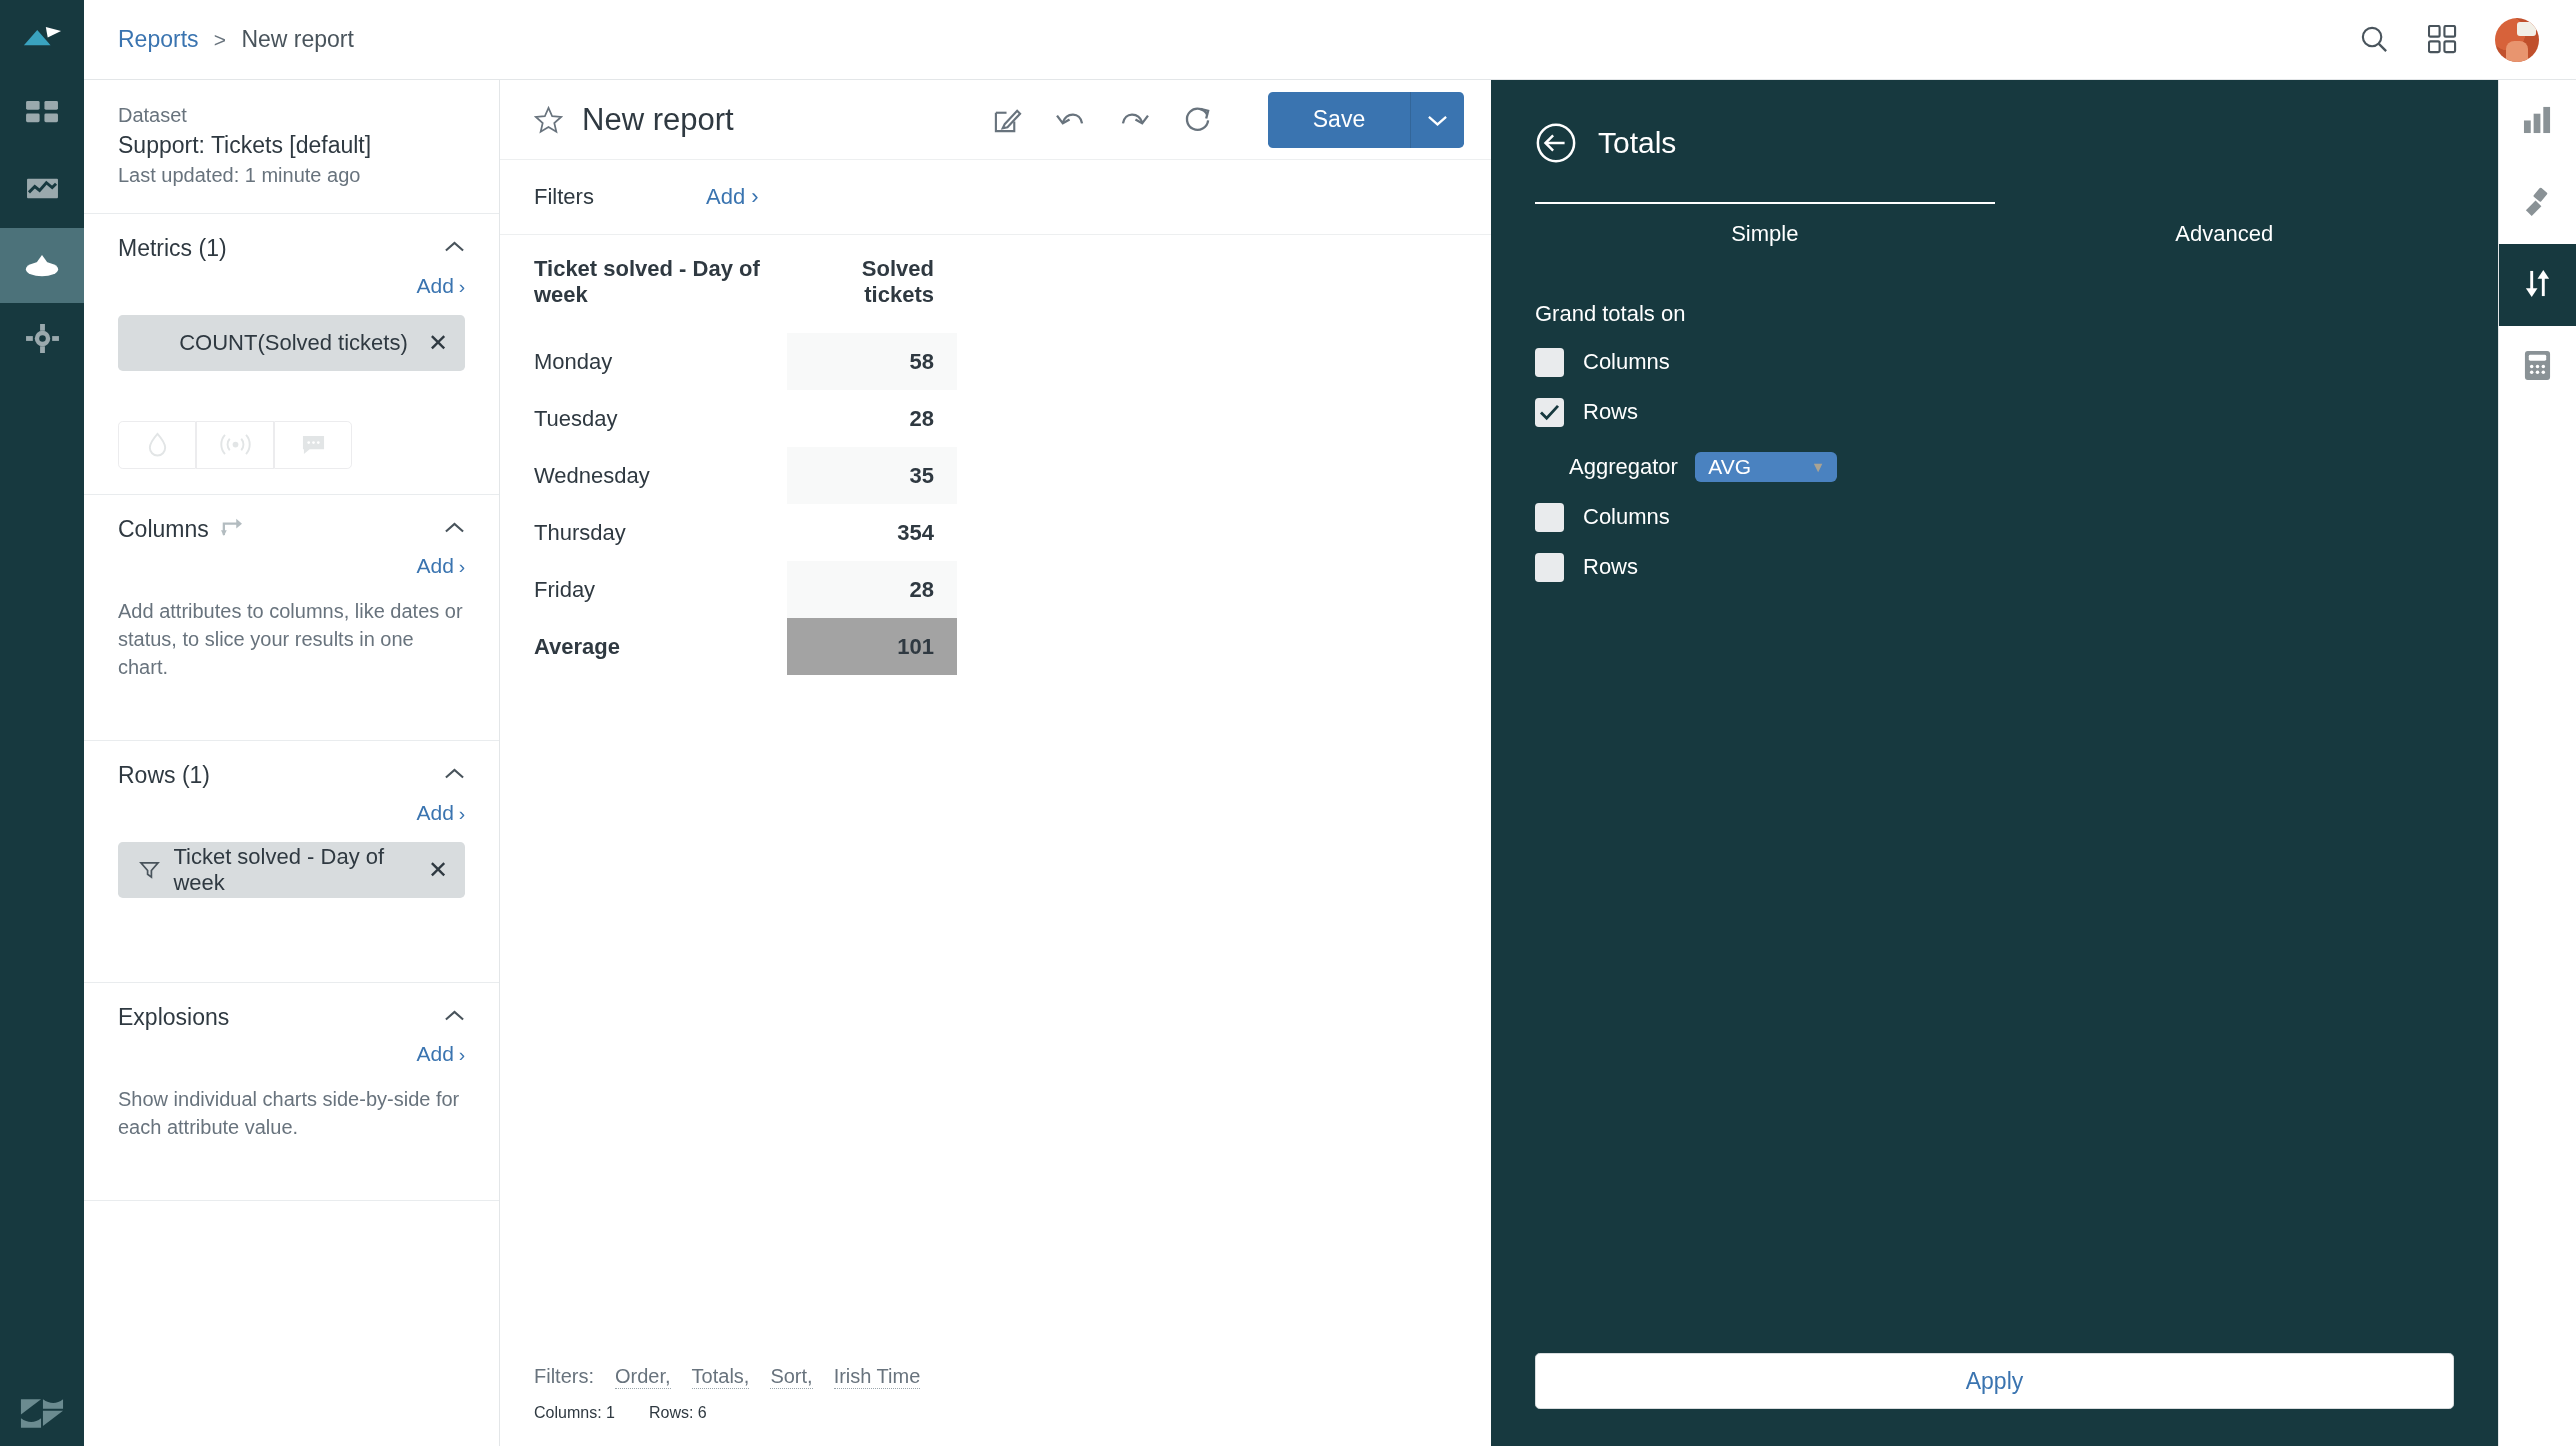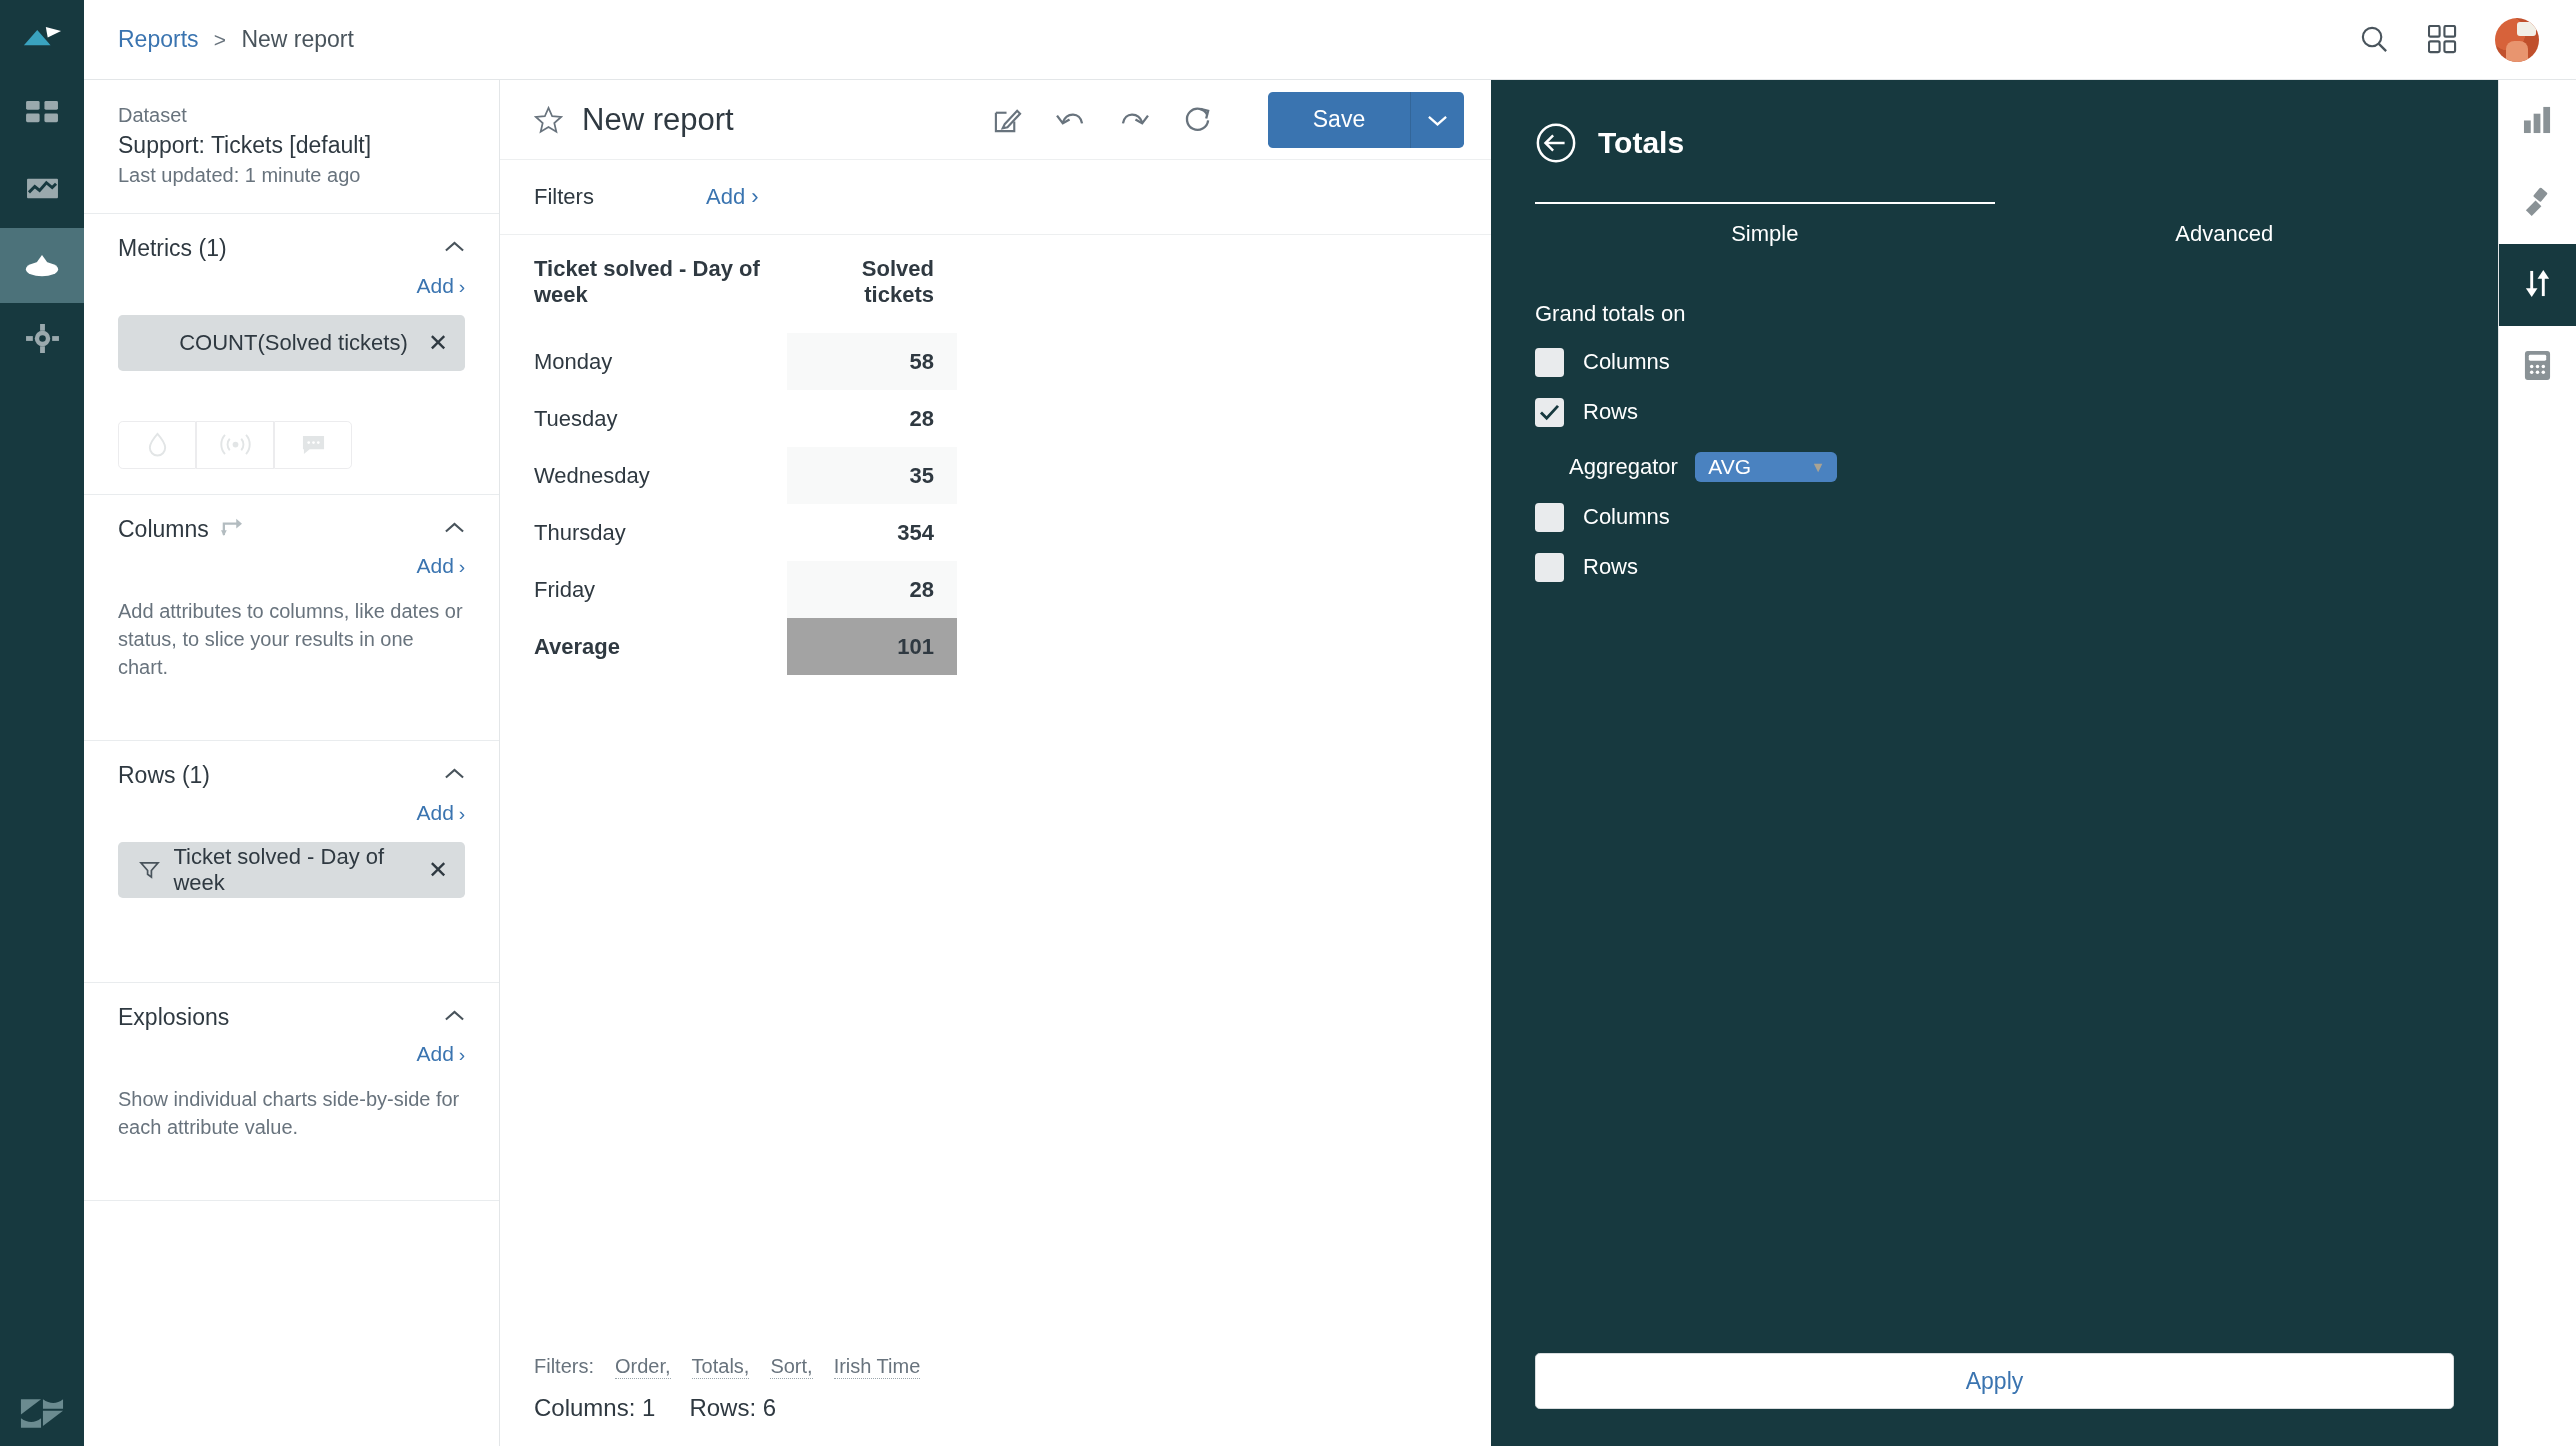--- a/index.html
+++ b/index.html
@@ -135,29 +135,29 @@
   table.rpt td.c-dim { height: 57px; padding-left: 34px; text-align: left; font-weight: normal; }
   table.rpt td.c-val { height: 57px; padding-right: 23px; text-align: right; font-weight: bold; }
   table.rpt tr.alt td.c-val { background: #f8f9f9; }
   table.rpt tr.total td { font-weight: bold; }
   table.rpt tr.total td.c-val { background: #a3a3a3; }
 
   .rpt-footer { padding: 0 0 25px 34px; }
   .f-line1 { font-size: 20px; color: #68737d; display: flex; align-items: baseline; gap: 21px; }
   .f-line1 .lbl { color: #68737d; }
   .f-chip { color: #68737d; border-bottom: 1.9px dotted #9aa5ab; cursor: pointer; }
-  .f-line2 { font-size: 24px; color: #2f3941; margin-top: 15.3px; display: flex; gap: 34px; }
+  .f-line2 { font-size: 16px; color: #2f3941; margin-top: 15.3px; display: flex; gap: 34px; }
 
   
   .totals {
     width: 1007px; min-width: 1007px; background: #17393f; color: #fff;
     display: flex; flex-direction: column; padding: 34px 44px 38px 44px;
     position: relative;
   }
-  .totals-head { display: flex; align-items: center; gap: 21px; margin: 7.7px 0 0 0; font-weight: bold; }
+  .totals-head { display: flex; align-items: center; gap: 21px; margin: 7.7px 0 0 0; }
   .back-circle { cursor: pointer; display: flex; }
   .totals-title { font-size: 30px; color: #fff; }
   .tabs { display: flex; margin-top: 38px; }
   .tab {
     flex: 1; text-align: center; font-size: 22px; color: #fff;
     padding: 17px 0 0 0; cursor: pointer;
   }
   .tab.active { border-top: 2.9px solid #ffffff; }
   .tab:not(.active) { border-top: 2.9px solid transparent; }
   .grp-label { font-size: 22px; color: #fff; margin-top: 54px; }

